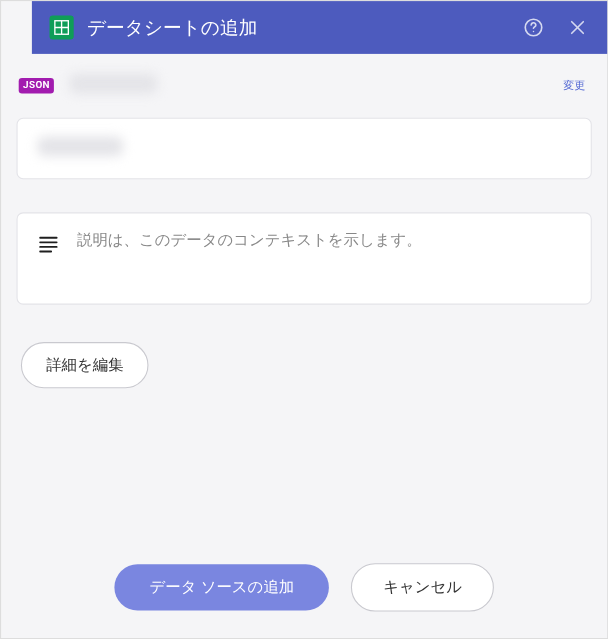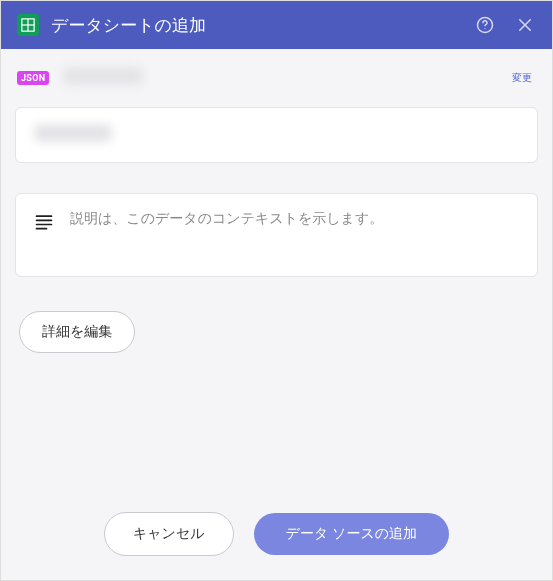--- a/index.html
+++ b/index.html
@@ -18,20 +18,21 @@
     flex-direction: column;
     border: 1px solid #ddd;
   }
   .header {
     background: #4d5bbe;
     color: #fff;
     display: flex;
     align-items: center;
     padding: 10px 16px;
     height: 48px;
+    margin-left: 28px;
   }
   .sheets-icon {
     width: 22px;
     height: 22px;
     background: #0f9d58;
     border-radius: 3px;
     display: flex;
     align-items: center;
     justify-content: center;
     margin-right: 12px;
@@ -61,21 +62,21 @@
     flex: 1;
     padding: 0 14px;
     overflow: auto;
   }
   .source-row {
     display: flex;
     align-items: center;
     padding: 18px 6px 18px 2px;
   }
   .json-badge {
-    background: #d946ef;
+    background: #a21caf;
     color: #fff;
     font-size: 9px;
     font-weight: 700;
     padding: 2px 4px;
     border-radius: 3px;
     letter-spacing: 0.3px;
   }
   .source-name {
     margin-left: 14px;
     flex: 1;
@@ -212,17 +213,17 @@
         </svg>
       </div>
       <div class="desc-text">説明は、このデータのコンテキストを示します。</div>
     </div>
 
     <button class="details-btn">詳細を編集</button>
 
   </div>
 
   <div class="footer">
+    <button class="btn btn-primary">データ ソースの追加</button>
     <button class="btn btn-cancel">キャンセル</button>
-    <button class="btn btn-primary">データ ソースの追加</button>
   </div>
 
 </div>
 
 </body></html>

